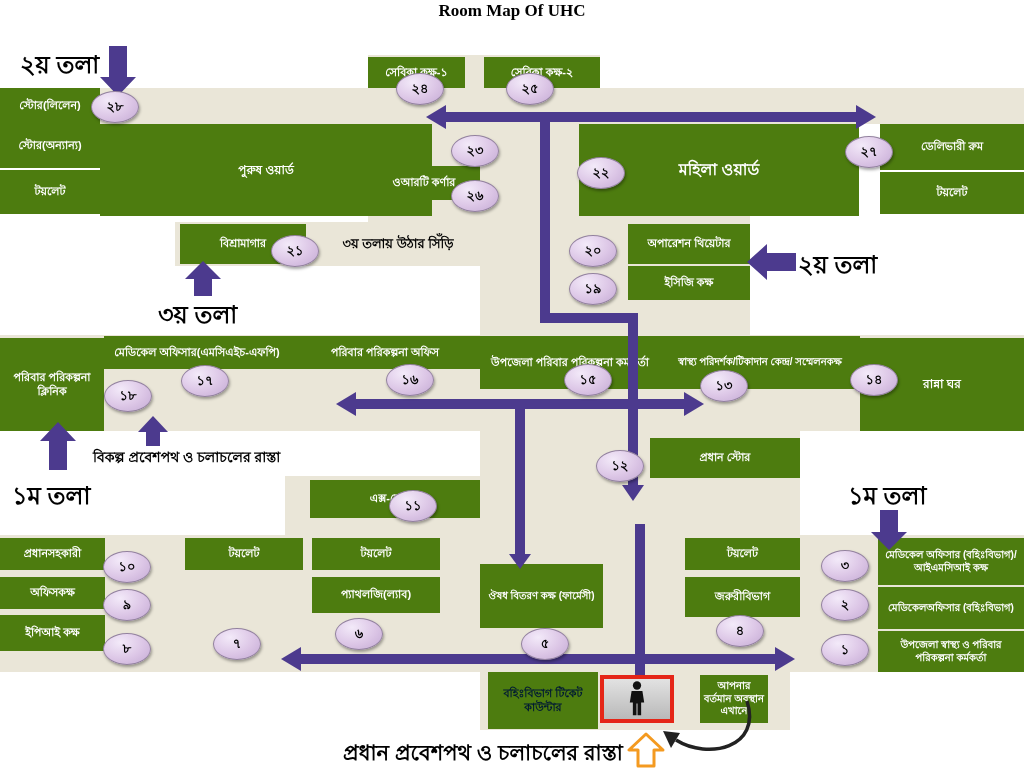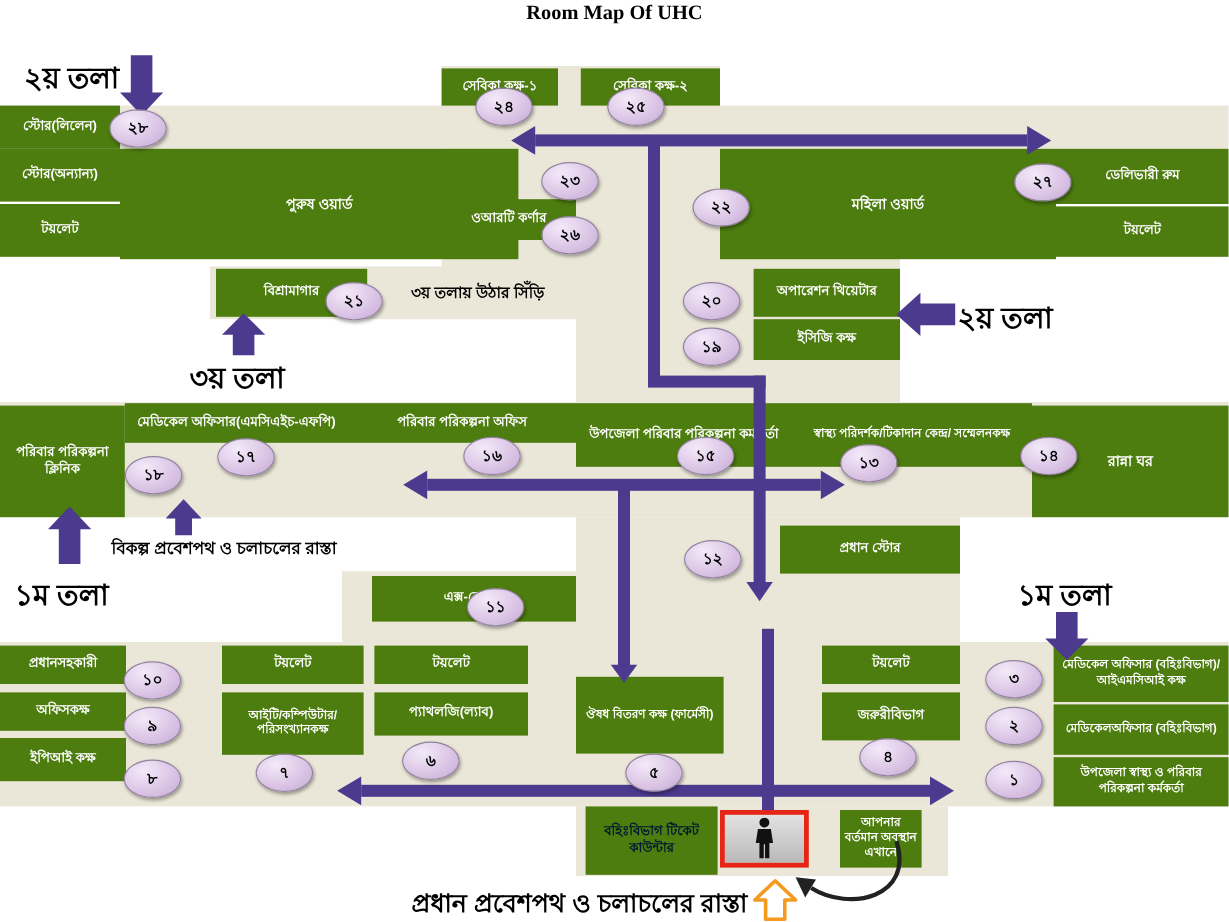--- a/index.html
+++ b/index.html
@@ -42,39 +42,38 @@
   <div class="corridor" style="left:0;top:535px;width:1024px;height:137px"></div>
   <div class="corridor" style="left:480px;top:672px;width:310px;height:58px"></div>
 
   <div class="room" style="left:368px;top:57px;width:97px;height:31px">সেবিকা কক্ষ-১</div>
   <div class="room" style="left:484px;top:57px;width:116px;height:31px">সেবিকা কক্ষ-২</div>
   <div class="room" style="left:0;top:88px;width:100px;height:36px">স্টোর(লিলেন)</div>
   <div class="room" style="left:0;top:124px;width:100px;height:44px">স্টোর(অন্যান্য)</div>
   <div class="room" style="left:0;top:170px;width:100px;height:44px">টয়লেট</div>
   <div class="room" style="left:100px;top:124px;width:332px;height:92px;font-size:12px">পুরুষ ওয়ার্ড</div>
   <div class="room" style="left:368px;top:166px;width:112px;height:34px">ওআরটি কর্ণার</div>
-  <div class="room" style="left:600px;top:124px;width:280px;height:92px;font-size:12px">মহিলা ওয়ার্ড</div>
+  <div class="room" style="left:579px;top:124px;width:280px;height:92px;font-size:16px">মহিলা ওয়ার্ড</div>
   <div class="room" style="left:880px;top:124px;width:144px;height:46px">ডেলিভারী রুম</div>
   <div class="room" style="left:880px;top:172px;width:144px;height:42px">টয়লেট</div>
   <div class="room" style="left:180px;top:224px;width:126px;height:40px">বিশ্রামাগার</div>
   <div class="room" style="left:628px;top:224px;width:122px;height:40px">অপারেশন থিয়েটার</div>
   <div class="room" style="left:628px;top:266px;width:122px;height:34px">ইসিজি কক্ষ</div>
   <div class="room" style="left:0;top:338px;width:104px;height:93px">পরিবার পরিকল্পনা ক্লিনিক</div>
   <div class="room" style="left:104px;top:336px;width:186px;height:33px">মেডিকেল অফিসার(এমসিএইচ-এফপি)</div>
   <div class="room" style="left:290px;top:336px;width:190px;height:33px">পরিবার পরিকল্পনা অফিস</div>
   <div class="room" style="left:480px;top:336px;width:180px;height:53px">উপজেলা পরিবার পরিকল্পনা কর্মকর্তা</div>
   <div class="room sm" style="left:660px;top:336px;width:200px;height:53px">স্বাস্থ্য পরিদর্শক/টিকাদান কেন্দ্র/ সম্মেলনকক্ষ</div>
   <div class="room" style="left:860px;top:338px;width:164px;height:93px;font-size:12px">রান্না ঘর</div>
   <div class="room" style="left:650px;top:438px;width:150px;height:40px">প্রধান স্টোর</div>
   <div class="room" style="left:310px;top:480px;width:170px;height:38px">এক্স-রে কক্ষ</div>
   <div class="room" style="left:0;top:538px;width:105px;height:32px">প্রধানসহকারী</div>
   <div class="room" style="left:0;top:577px;width:105px;height:32px">অফিসকক্ষ</div>
   <div class="room" style="left:0;top:615px;width:105px;height:36px">ইপিআই কক্ষ</div>
   <div class="room" style="left:185px;top:538px;width:118px;height:32px">টয়লেট</div>
-  <div class="room sm" style="left:185px;top:577px;width:118px;height:52px">আইটি/কম্পিউটার/পরিসংখ্যানকক্ষ</div>
   <div class="room" style="left:312px;top:538px;width:128px;height:32px">টয়লেট</div>
   <div class="room" style="left:312px;top:577px;width:128px;height:36px">প্যাথলজি(ল্যাব)</div>
   <div class="room sm" style="left:480px;top:564px;width:123px;height:64px">ঔষধ বিতরণ কক্ষ (ফার্মেসী)</div>
   <div class="room" style="left:685px;top:538px;width:115px;height:32px">টয়লেট</div>
   <div class="room" style="left:685px;top:577px;width:115px;height:40px">জরুরীবিভাগ</div>
   <div class="room sm" style="left:878px;top:538px;width:146px;height:47px">মেডিকেল অফিসার (বহিঃবিভাগ)/আইএমসিআই কক্ষ</div>
   <div class="room sm" style="left:878px;top:587px;width:146px;height:42px">মেডিকেলঅফিসার (বহিঃবিভাগ)</div>
   <div class="room sm" style="left:878px;top:631px;width:146px;height:41px">উপজেলা স্বাস্থ্য ও পরিবার পরিকল্পনা কর্মকর্তা</div>
   <div class="room dark" style="left:488px;top:672px;width:110px;height:57px">বহিঃবিভাগ টিকেট কাউন্টার</div>
   <div class="room sm" style="left:700px;top:675px;width:68px;height:48px">আপনার বর্তমান অবস্থান এখানে</div>
@@ -127,21 +126,21 @@
   <div class="circle" style="left:845px;top:605px">২</div>
   <div class="circle" style="left:845px;top:566px">৩</div>
   <div class="circle" style="left:740px;top:631px">৪</div>
   <div class="circle" style="left:545px;top:644px">৫</div>
   <div class="circle" style="left:359px;top:634px">৬</div>
   <div class="circle" style="left:237px;top:644px">৭</div>
   <div class="circle" style="left:127px;top:649px">৮</div>
   <div class="circle" style="left:127px;top:605px">৯</div>
   <div class="circle" style="left:127px;top:567px">১০</div>
   <div class="circle" style="left:413px;top:506px">১১</div>
-  <div class="circle" style="left:594px;top:466px">১২</div>
+  <div class="circle" style="left:620px;top:466px">১২</div>
   <div class="circle" style="left:724px;top:386px">১৩</div>
   <div class="circle" style="left:874px;top:380px">১৪</div>
   <div class="circle" style="left:588px;top:380px">১৫</div>
   <div class="circle" style="left:410px;top:380px">১৬</div>
   <div class="circle" style="left:205px;top:381px">১৭</div>
   <div class="circle" style="left:128px;top:396px">১৮</div>
   <div class="circle" style="left:593px;top:289px">১৯</div>
   <div class="circle" style="left:593px;top:251px">২০</div>
   <div class="circle" style="left:295px;top:251px">২১</div>
   <div class="circle" style="left:601px;top:173px">২২</div>

